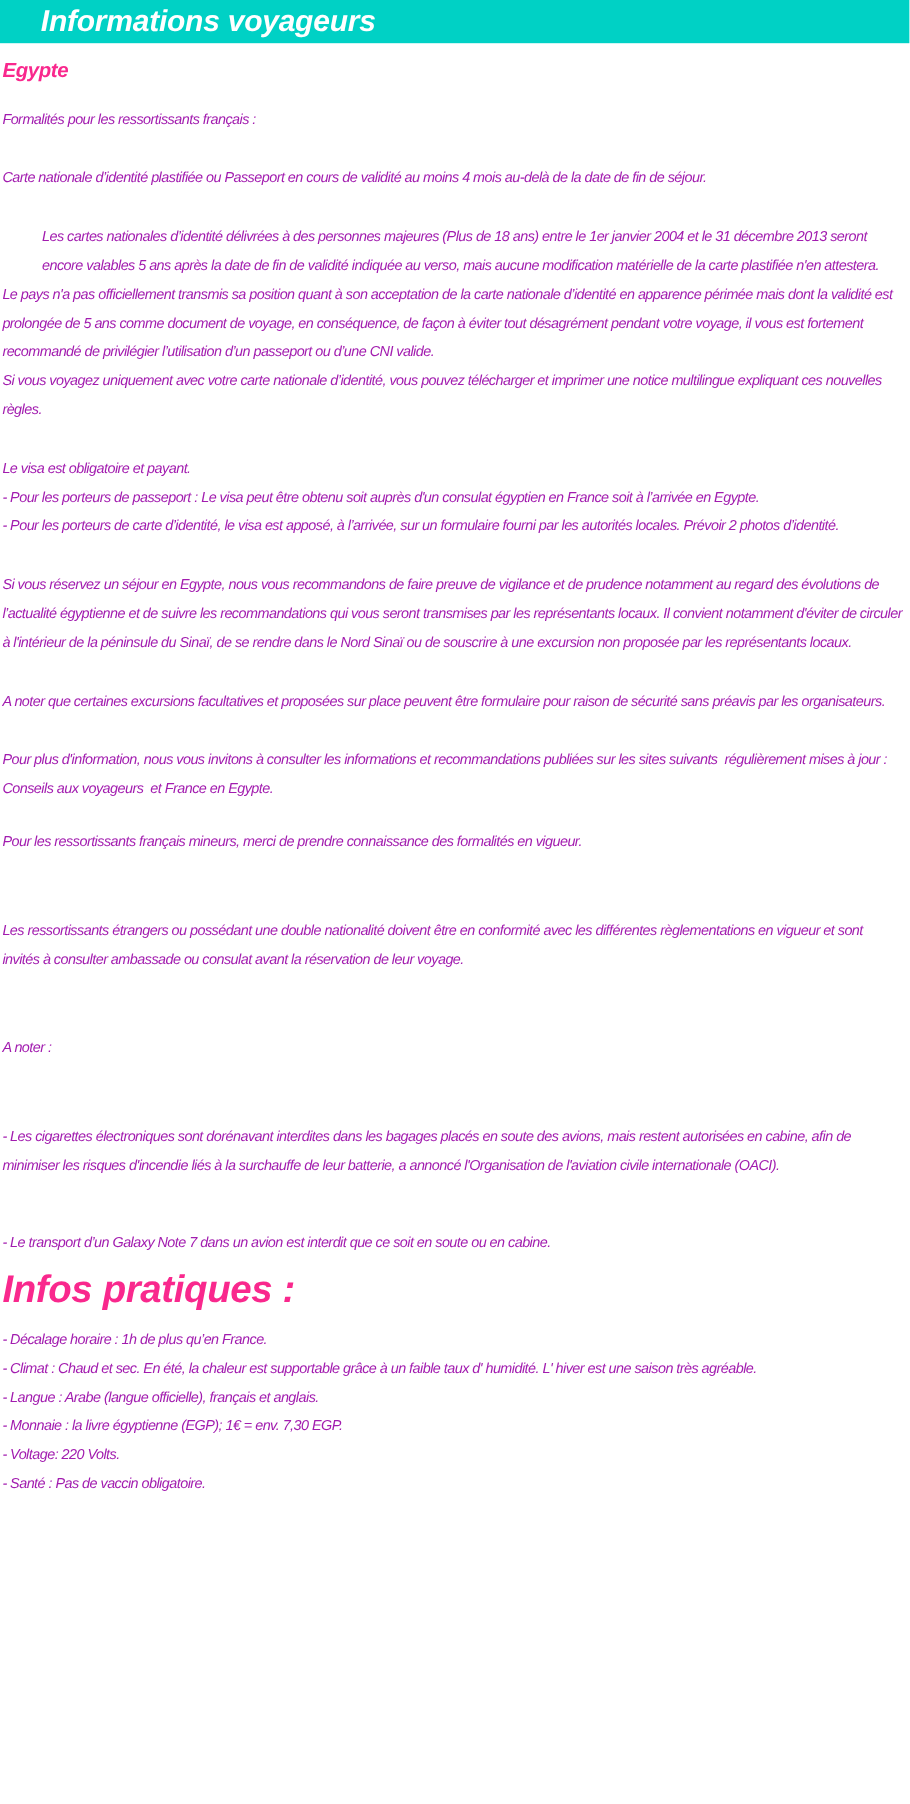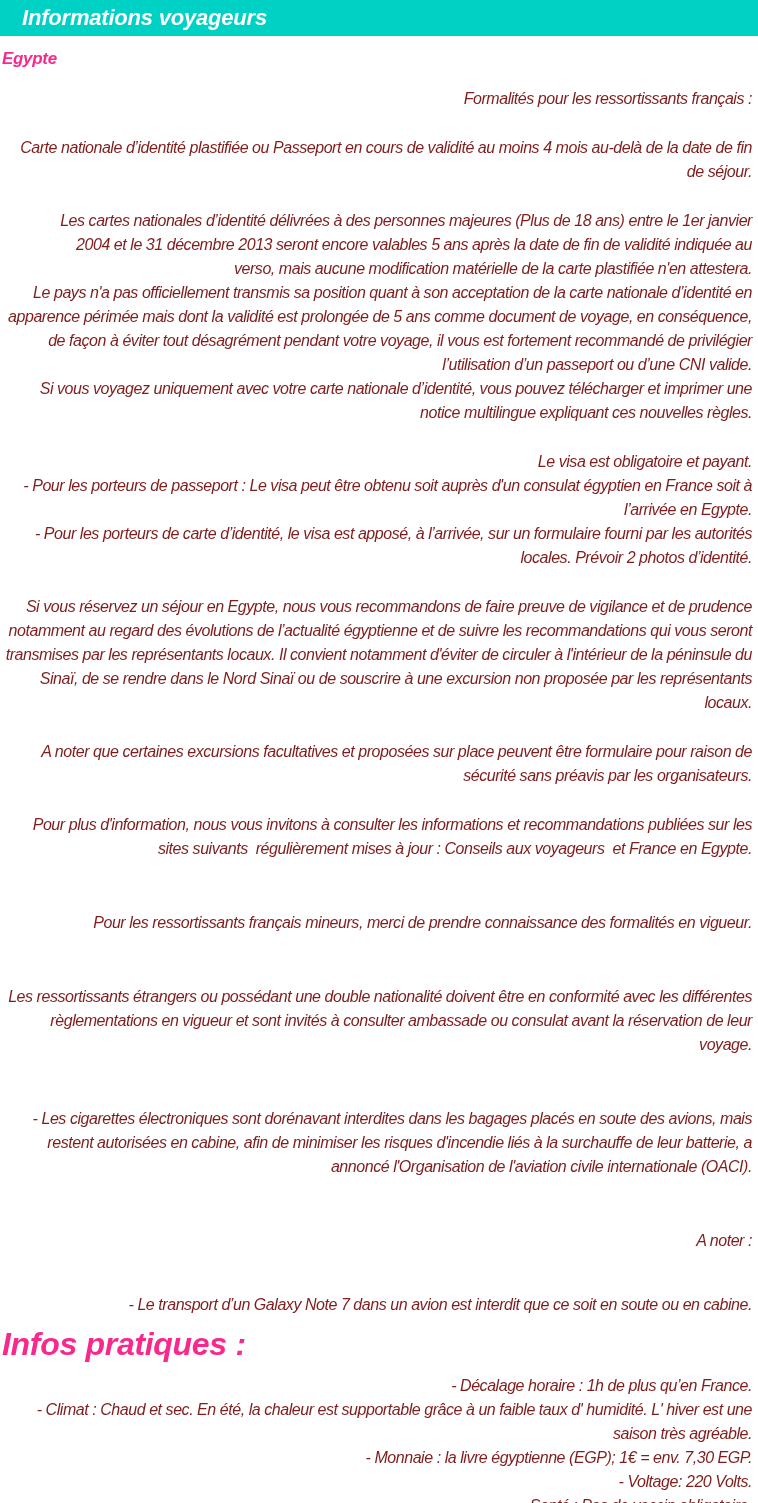--- a/index.html
+++ b/index.html
@@ -12,23 +12,23 @@
     background: #00d1c5;
     height: 36px;
     display: flex;
     align-items: center;
     padding-left: 18px;
   }
   .topbar-title {
     color: #ffffff;
     font-style: italic;
     font-weight: bold;
-    font-size: 22px;
+    font-size: 25px;
     letter-spacing: -0.2px;
-    margin: 4px;
+    margin: 16px;
   }
   .content {
     padding: 0 6px 10px 2px;
   }
   .country-heading {
     color: #f9288d;
     font-style: italic;
     font-weight: bold;
     font-size: 17px;
     line-height: 30px;
@@ -39,27 +39,26 @@
     color: #f9288d;
     font-style: italic;
     font-weight: bold;
     font-size: 32px;
     line-height: 30px;
     letter-spacing: -0.3px;
     margin: 12px 0 15px 0;
   }
   .para {
     margin: 0;
-    color: #7f1d1d;
+    color: #a21caf;
     font-style: italic;
-    font-size: 16px;
+    font-size: 12px;
     line-height: 24px;
     letter-spacing: -0.45px;
     white-space: pre-wrap;
-    text-align: right;
   }
 </style>
 </head>
 <body>
 
 <header class="topbar">
   <h1 class="topbar-title">Informations voyageurs</h1>
 </header>
 
 <main class="content">
@@ -69,25 +68,26 @@
       <p class="para" style="margin-top: 25px;">Carte nationale d’identité plastifiée ou Passeport en cours de validité au moins 4 mois au-delà de la date de fin de séjour.</p>
       <p class="para" style="margin-top: 25px; margin-left: 33px;">Les cartes nationales d’identité délivrées à des personnes majeures (Plus de 18 ans) entre le 1er janvier 2004 et le 31 décembre 2013 seront encore valables 5 ans après la date de fin de validité indiquée au verso, mais aucune modification matérielle de la carte plastifiée n'en attestera.</p>
       <p class="para">Le pays n'a pas officiellement transmis sa position quant à son acceptation de la carte nationale d’identité en apparence périmée mais dont la validité est prolongée de 5 ans comme document de voyage, en conséquence, de façon à éviter tout désagrément pendant votre voyage, il vous est fortement recommandé de privilégier l’utilisation d’un passeport ou d’une CNI valide.</p>
       <p class="para">Si vous voyagez uniquement avec votre carte nationale d’identité, vous pouvez télécharger et imprimer une notice multilingue expliquant ces nouvelles règles.</p>
       <p class="para" style="margin-top: 25px;">Le visa est obligatoire et payant.</p>
       <p class="para">- Pour les porteurs de passeport : Le visa peut être obtenu soit auprès d'un consulat égyptien en France soit à l’arrivée en Egypte.</p>
       <p class="para">- Pour les porteurs de carte d’identité, le visa est apposé, à l’arrivée, sur un formulaire fourni par les autorités locales. Prévoir 2 photos d’identité.</p>
       <p class="para" style="margin-top: 25px;">Si vous réservez un séjour en Egypte, nous vous recommandons de faire preuve de vigilance et de prudence notamment au regard des évolutions de l’actualité égyptienne et de suivre les recommandations qui vous seront transmises par les représentants locaux. Il convient notamment d'éviter de circuler à l'intérieur de la péninsule du Sinaï, de se rendre dans le Nord Sinaï ou de souscrire à une excursion non proposée par les représentants locaux.</p>
       <p class="para" style="margin-top: 25px;">A noter que certaines excursions facultatives et proposées sur place peuvent être formulaire pour raison de sécurité sans préavis par les organisateurs.</p>
       <p class="para" style="margin-top: 25px;">Pour plus d'information, nous vous invitons à consulter les informations et recommandations publiées sur les sites suivants  régulièrement mises à jour : Conseils aux voyageurs  et France en Egypte.</p>
-      <p class="para" style="margin-top: 50px;">Pour les ressortissants français mineurs, merci de prendre connaissance des formalités en vigueur.</p>
+      <p class="para" style="margin-top: 20px;">Pour les ressortissants français mineurs, merci de prendre connaissance des formalités en vigueur.</p>
       <p class="para" style="margin-top: 50px;">Les ressortissants étrangers ou possédant une double nationalité doivent être en conformité avec les différentes règlementations en vigueur et sont invités à consulter ambassade ou consulat avant la réservation de leur voyage.</p>
+      <p class="para" style="margin-top: 50px;">A noter :</p>
       <p class="para" style="margin-top: 50px;">- Les cigarettes électroniques sont dorénavant interdites dans les bagages placés en soute des avions, mais restent autorisées en cabine, afin de minimiser les risques d'incendie liés à la surchauffe de leur batterie, a annoncé l'Organisation de l'aviation civile internationale (OACI).</p>
-      <p class="para" style="margin-top: 50px;">A noter :</p>
       <p class="para" style="margin-top: 40px;">- Le transport d’un Galaxy Note 7 dans un avion est interdit que ce soit en soute ou en cabine.</p>
       <h2 class="section-heading">Infos pratiques :</h2>
       <p class="para">- Décalage horaire : 1h de plus qu’en France.</p>
       <p class="para">- Climat : Chaud et sec. En été, la chaleur est supportable grâce à un faible taux d' humidité. L' hiver est une saison très agréable.</p>
+      <p class="para">- Langue : Arabe (langue officielle), français et anglais.</p>
       <p class="para">- Monnaie : la livre égyptienne (EGP); 1€ = env. 7,30 EGP.</p>
       <p class="para">- Voltage: 220 Volts.</p>
       <p class="para">- Santé : Pas de vaccin obligatoire.</p>
     </div>
 </main>
 
 </body></html>

